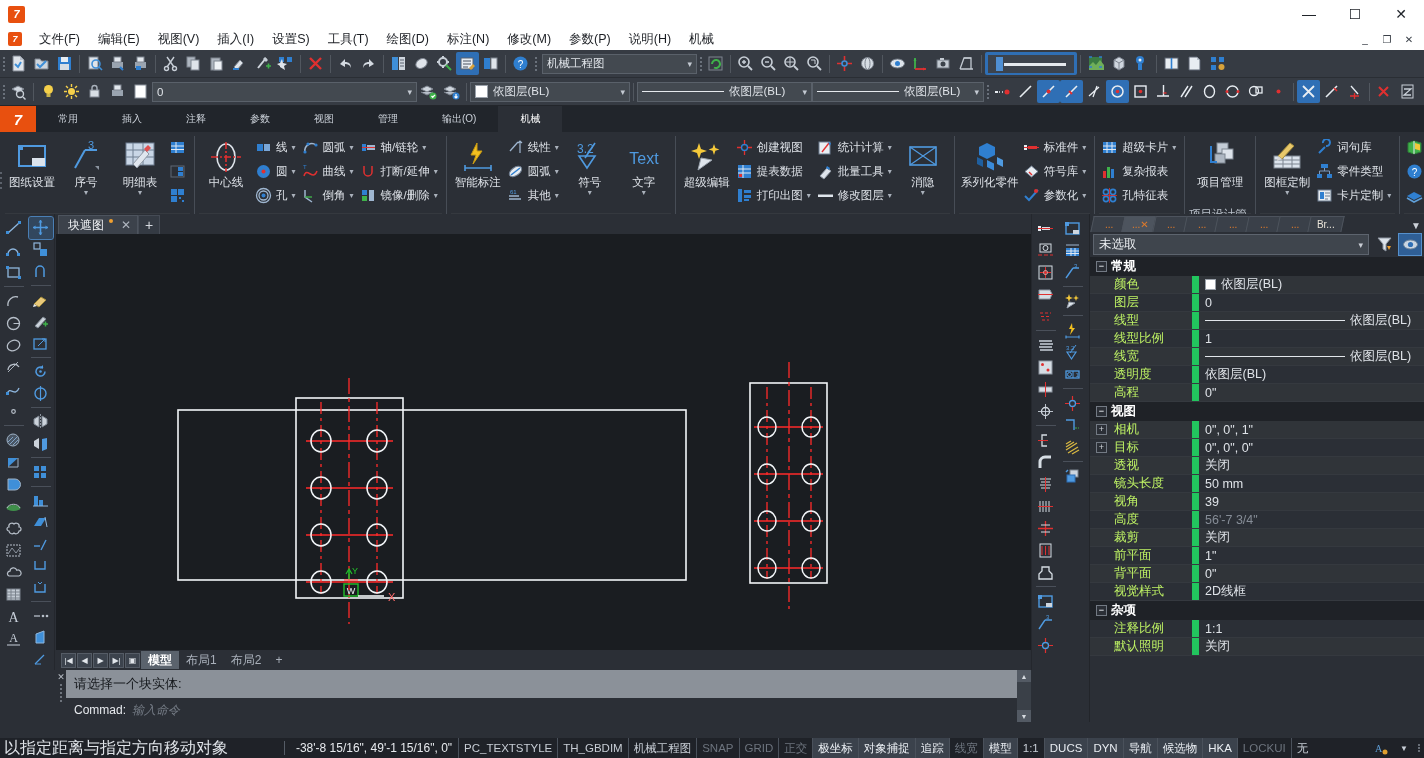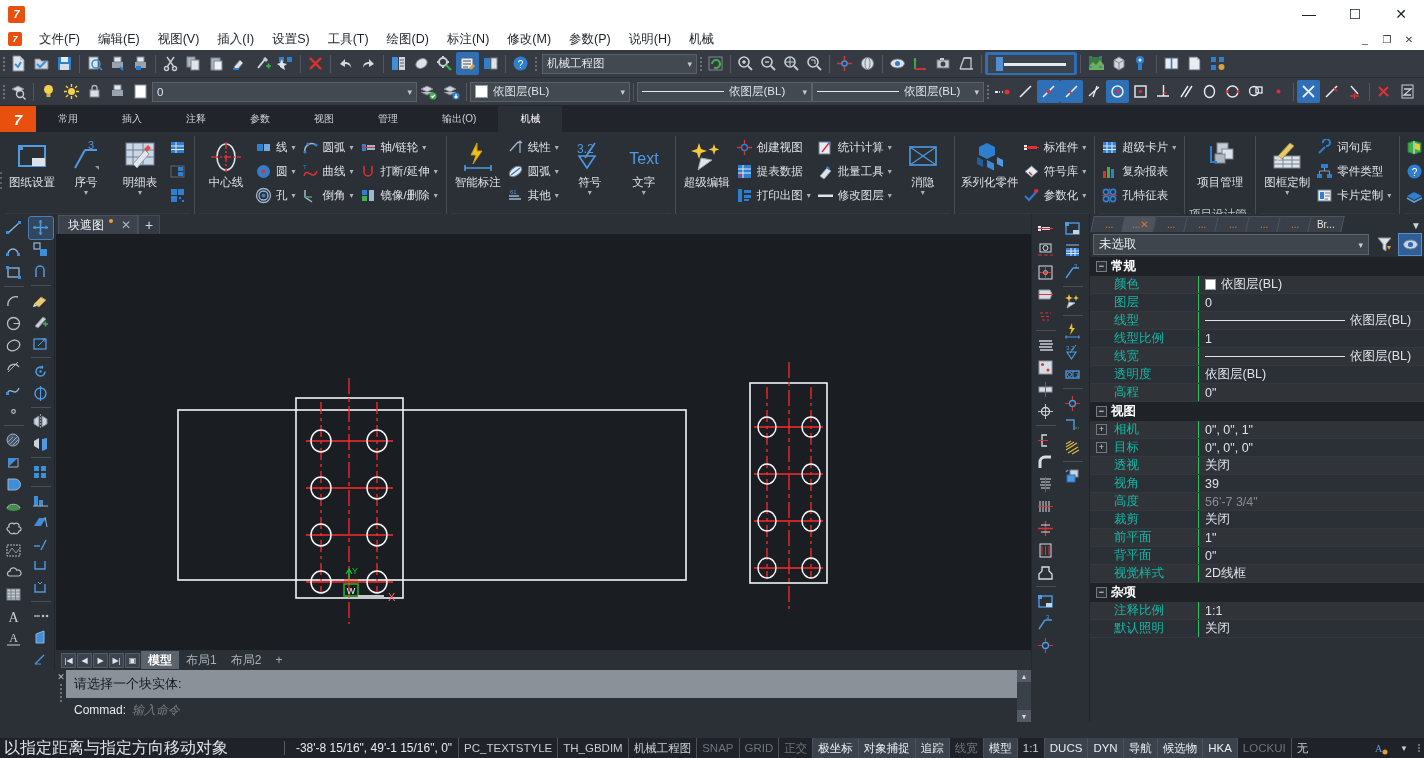--- a/index.html
+++ b/index.html
@@ -132,21 +132,21 @@
   .pbtn.on{background:#2f5f96;outline:1px solid #5590cc;}
 
   .ptable{font-size:12.5px;}
   .pgrouphdr{height:19px;background:#1f2227;display:flex;align-items:center;gap:4px;padding-left:2px;
     color:#ffffff;font-weight:bold;font-size:12.5px;}
   .exp{width:11px;height:11px;border:1px solid #737a84;background:#2b2f36;color:#cfd4da;font-size:9px;
     display:flex;align-items:center;justify-content:center;line-height:9px;flex:none;margin-left:4px;}
   .prow{height:18px;display:flex;align-items:center;border-bottom:1px solid #35393f;}
   .prow:nth-child(even){background:#303439;}
   .prow .pexpc{width:19px;display:flex;justify-content:center;flex:none;}
-  .prow .pk{width:90px;padding-left:5px;color:#14b8a6;white-space:nowrap;overflow:hidden;border-right:1px solid #22c55e;}
+  .prow .pk{width:90px;padding-left:5px;color:#bef264;white-space:nowrap;overflow:hidden;border-right:7px solid #22c55e;}
   .prow .pv{flex:1;padding-left:6px;color:#dfe3e8;display:flex;align-items:center;gap:5px;white-space:nowrap;}
   .prow .pv.gray{color:#868d97;}
   .pv .csw{width:11px;height:11px;background:#ffffff;border:1px solid #9aa1aa;flex:none;}
   .pv .lt{flex:1;max-width:140px;height:1px;background:#e2e6eb;}
 
   
   .status{position:absolute;left:0;top:738px;width:1424px;height:20px;background:#1f2228;display:flex;align-items:center;}
   .status .sleft{padding-left:4px;color:#dfe3e8;font-size:16px;white-space:nowrap;}
   .status .ssep{width:1px;height:14px;background:#555c66;margin:0 5px;}
   .status .scoord{color:#e7eaee;font-size:12px;white-space:nowrap;padding:0 6px;}
@@ -1940,20 +1940,25 @@
           <span class="pexpc">
               <span class="exp">+</span>
             </span>
           <span class="pk">目标</span>
           <span class="pv">0", 0", 0"</span>
         </div>
         <div class="prow">
           <span class="pexpc"></span>
           <span class="pk">透视</span>
           <span class="pv">关闭</span>
+        </div>
+        <div class="prow">
+          <span class="pexpc"></span>
+          <span class="pk">镜头长度</span>
+          <span class="pv">50 mm</span>
         </div>
         <div class="prow">
           <span class="pexpc"></span>
           <span class="pk">视角</span>
           <span class="pv">39</span>
         </div>
         <div class="prow">
           <span class="pexpc"></span>
           <span class="pk">高度</span>
           <span class="pv gray">56'-7 3/4"</span>

